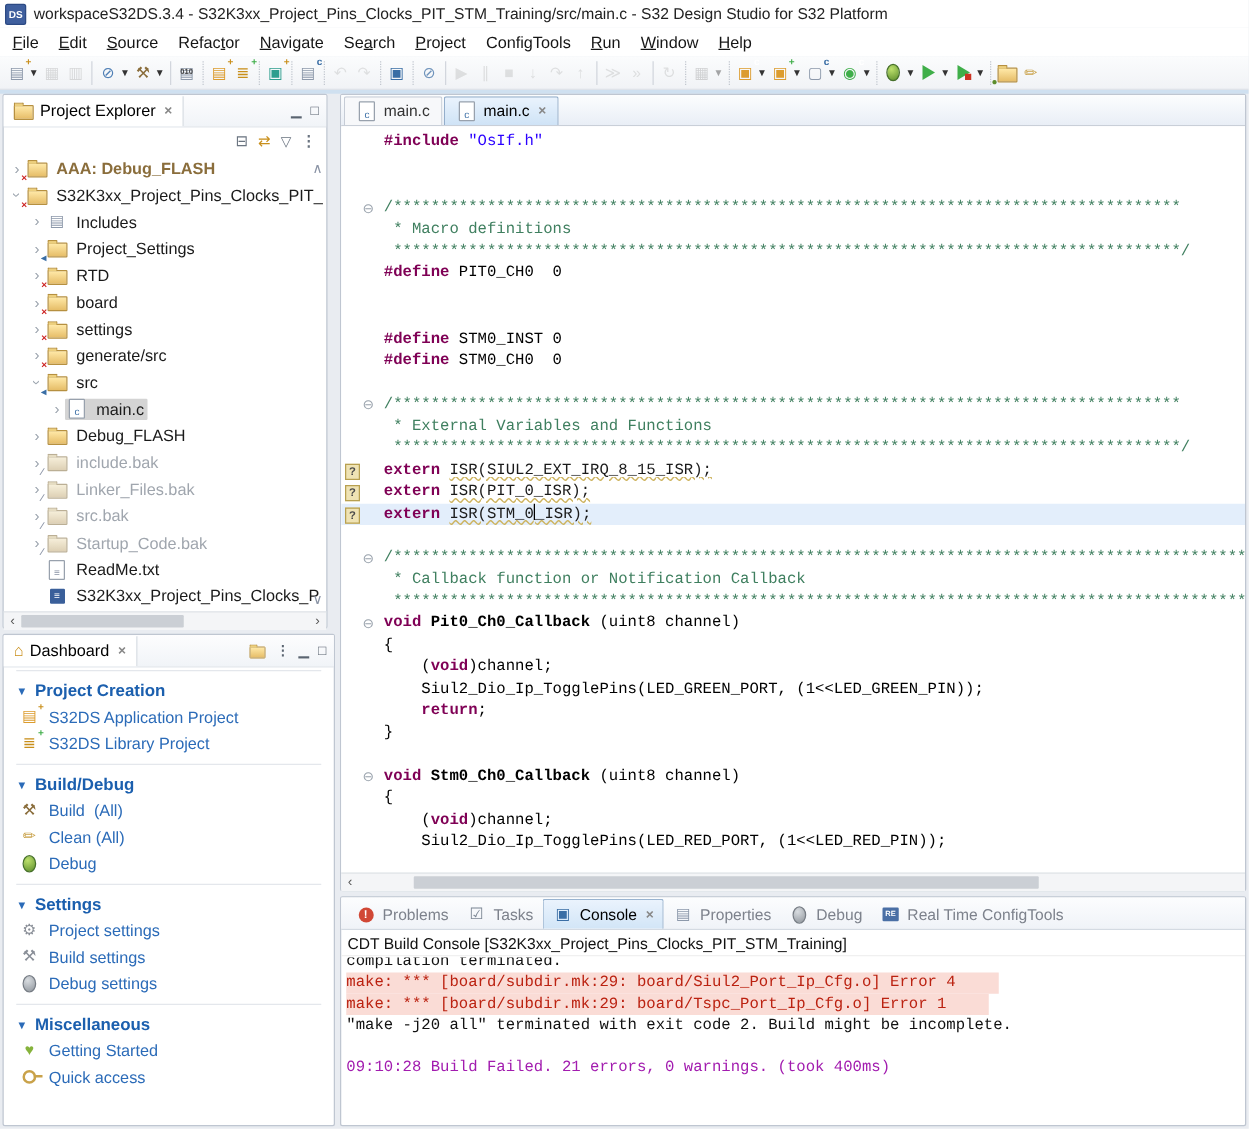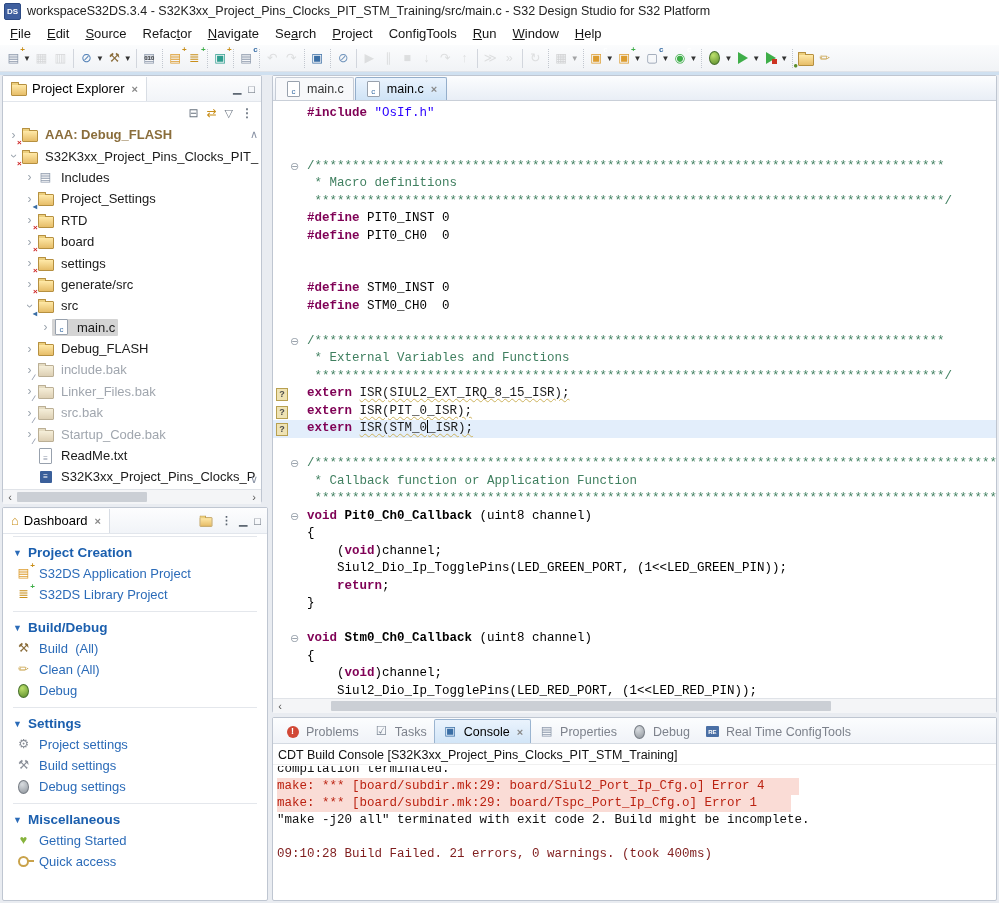--- a/index.html
+++ b/index.html
@@ -87,21 +87,21 @@
   .wavy{text-decoration:underline;text-decoration-style:wavy;text-decoration-color:#cdb35e;text-decoration-thickness:1px;text-underline-offset:2px}
   .cursor{display:inline-block;width:0;border-left:1.5px solid #000;height:13px;vertical-align:-2px}
   
   #ctabs{height:25px;display:flex;align-items:flex-end;background:linear-gradient(#fcfdfe,#f0f3f8);border-bottom:1px solid #d4dae2;padding-left:4px}
   .ctab{display:flex;align-items:center;gap:5px;height:23px;padding:0 7px;font-size:12.5px;color:#7d828c}
   .ctab.act{background:linear-gradient(#eaf3fd,#d2e5f7);border:1px solid #9ab4d0;border-bottom:none;border-radius:2px 2px 0 0;color:#000}
   #chead{font-size:12.5px;color:#111;padding:4px 6px 2px 5px;border-bottom:1px solid #f0f0f0}
   #cout{font-family:"Liberation Mono","DejaVu Sans Mono",monospace;font-size:12.5px;padding:1px 0 0 4px;overflow:hidden}
   .cline{height:17px;line-height:17px;white-space:pre;color:#111}
   .cline.err{color:#bb2211;background:#fadcd6;width:fit-content;padding-right:34px}
-  .cline.info{color:#7f1d1d}
+  .cline.info{color:#a21caf}
   .cline.clip{height:12px;overflow:hidden}
   .cline.clip span{position:relative;top:-5px;display:inline-block}
 </style>
 </head>
 <body>
 
 <div id="titlebar">
   <span id="appbadge">DS</span>
   <span id="wintitle">workspaceS32DS.3.4 - S32K3xx_Project_Pins_Clocks_PIT_STM_Training/src/main.c - S32 Design Studio for S32 Platform</span>
 </div>
@@ -553,36 +553,35 @@
         <span class="pclose">×</span>
       </div>
     </div>
   <div id="code">
       <div class="cl"><span class="kw">#include</span><span class="pl"> </span><span class="str">"OsIf.h"</span></div>
       <div class="cl"></div>
       <div class="cl"></div>
       <div class="cl"><span class="m-f">⊖</span><span class="cmt">/************************************************************************************</span></div>
       <div class="cl"><span class="cmt"> * Macro definitions</span></div>
       <div class="cl"><span class="cmt"> ************************************************************************************/</span></div>
-      <div class="cl"><span class="kw">#define</span><span class="pl"> PIT0_INST 0</span></div>
       <div class="cl"><span class="kw">#define</span><span class="pl"> PIT0_CH0  0</span></div>
       <div class="cl"></div>
       <div class="cl"></div>
       <div class="cl"><span class="kw">#define</span><span class="pl"> STM0_INST 0</span></div>
       <div class="cl"><span class="kw">#define</span><span class="pl"> STM0_CH0  0</span></div>
       <div class="cl"></div>
       <div class="cl"><span class="m-f">⊖</span><span class="cmt">/************************************************************************************</span></div>
       <div class="cl"><span class="cmt"> * External Variables and Functions</span></div>
       <div class="cl"><span class="cmt"> ************************************************************************************/</span></div>
       <div class="cl"><span class="m-q">?</span><span class="kw">extern</span><span class="pl"> </span><span class="wavy">ISR(SIUL2_EXT_IRQ_8_15_ISR);</span></div>
       <div class="cl"><span class="m-q">?</span><span class="kw">extern</span><span class="pl"> </span><span class="wavy">ISR(PIT_0_ISR);</span></div>
       <div class="cl hl"><span class="m-q">?</span><span class="kw">extern</span><span class="pl"> </span><span class="wavy">ISR(STM_0</span><span class="cursor"></span><span class="wavy">_ISR);</span></div>
       <div class="cl"></div>
       <div class="cl"><span class="m-f">⊖</span><span class="cmt">/********************************************************************************************</span></div>
-      <div class="cl"><span class="cmt"> * Callback function or Application Function</span></div>
+      <div class="cl"><span class="cmt"> * Callback function or Notification Callback</span></div>
       <div class="cl"><span class="cmt"> ********************************************************************************************/</span></div>
       <div class="cl"><span class="m-f">⊖</span><span class="kw">void</span><span class="pl"> </span><span class="fn">Pit0_Ch0_Callback</span><span class="pl"> (uint8 channel)</span></div>
       <div class="cl"><span class="pl">{</span></div>
       <div class="cl"><span class="pl">    (</span><span class="kw">void</span><span class="pl">)channel;</span></div>
       <div class="cl"><span class="pl">    Siul2_Dio_Ip_TogglePins(LED_GREEN_PORT, (1&lt;&lt;LED_GREEN_PIN));</span></div>
       <div class="cl"><span class="pl">    </span><span class="kw">return</span><span class="pl">;</span></div>
       <div class="cl"><span class="pl">}</span></div>
       <div class="cl"></div>
       <div class="cl"><span class="m-f">⊖</span><span class="kw">void</span><span class="pl"> </span><span class="fn">Stm0_Ch0_Callback</span><span class="pl"> (uint8 channel)</span></div>
       <div class="cl"><span class="pl">{</span></div>

